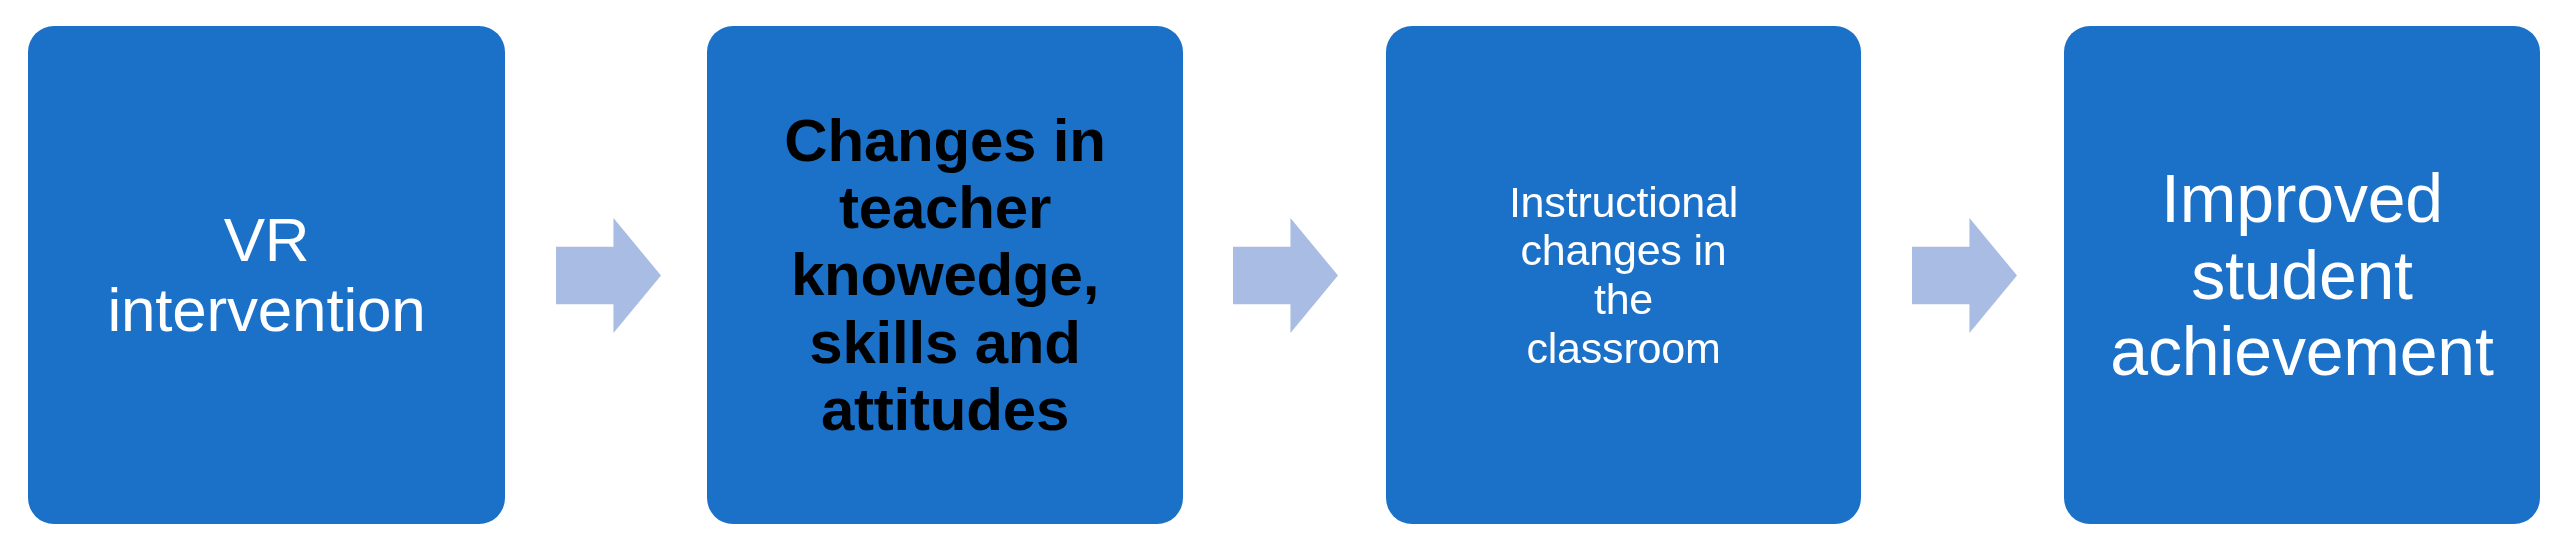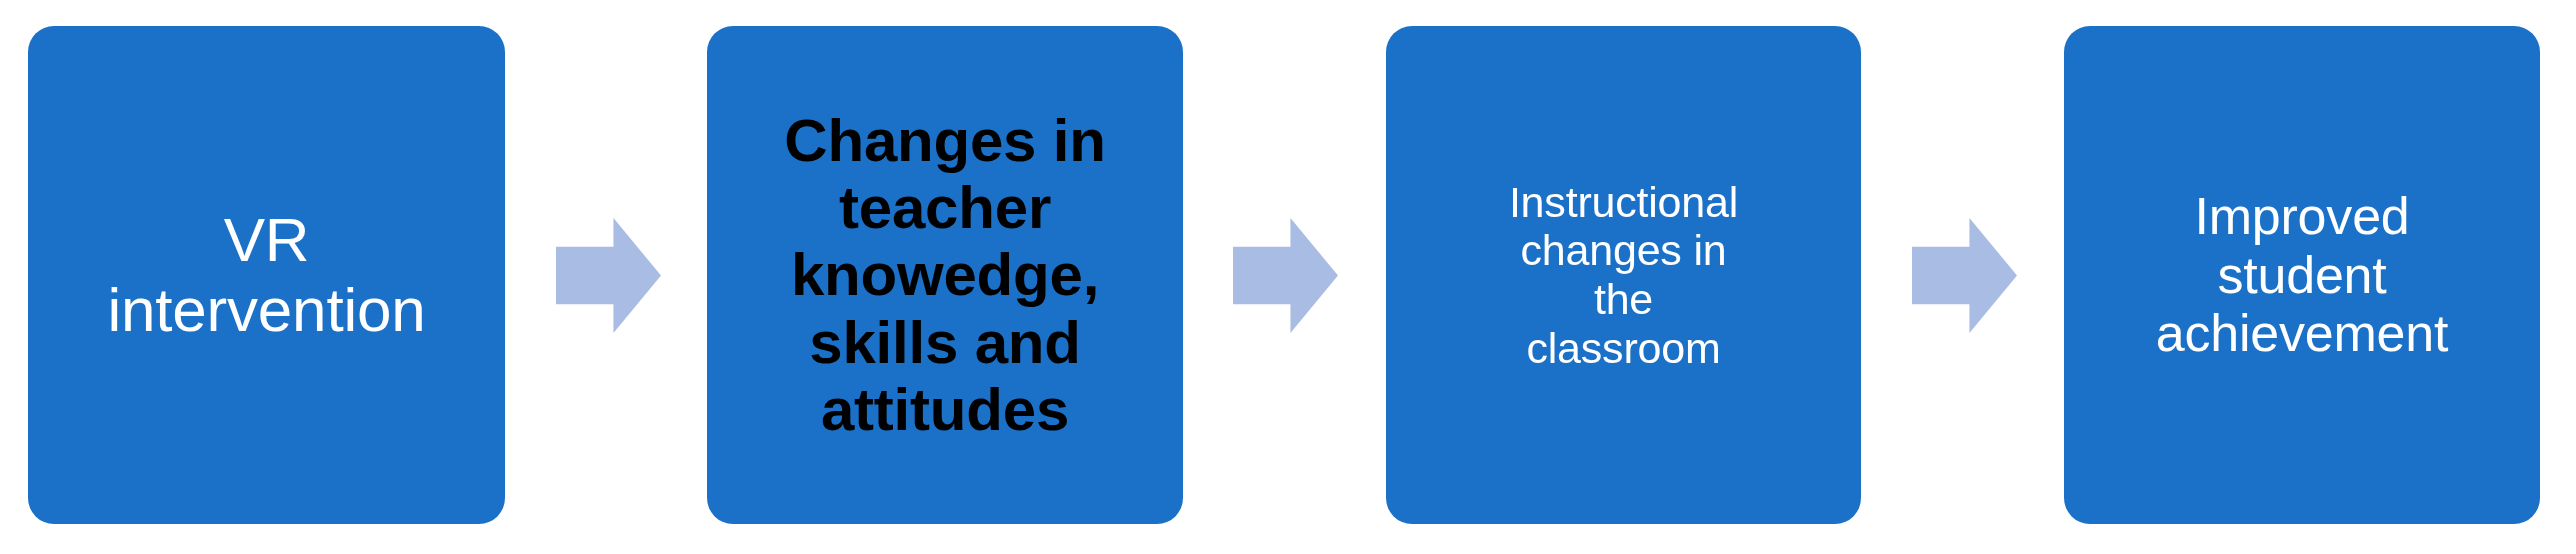--- a/index.html
+++ b/index.html
@@ -52,21 +52,21 @@
   }
 
   
   #box-1 { left: 28px;   top: 26px; width: 477px; height: 498px; }
   #box-2 { left: 707px;  top: 26px; width: 476px; height: 498px; }
   #box-3 { left: 1386px; top: 26px; width: 475px; height: 498px; }
   #box-4 { left: 2064px; top: 26px; width: 476px; height: 498px; }
 
   #box-2 .box-label { font-size: 60px; line-height: 1.12; }
   #box-3 .box-label { font-size: 43px; }
-  #box-4 .box-label { font-size: 52px; }
+  #box-4 .box-label { font-size: 68px; }
 
   .flow-arrow {
     position: absolute;
     top: 218px;
     width: 105px;
     height: 115px;
     display: block;
   }
 
   .flow-arrow svg {

